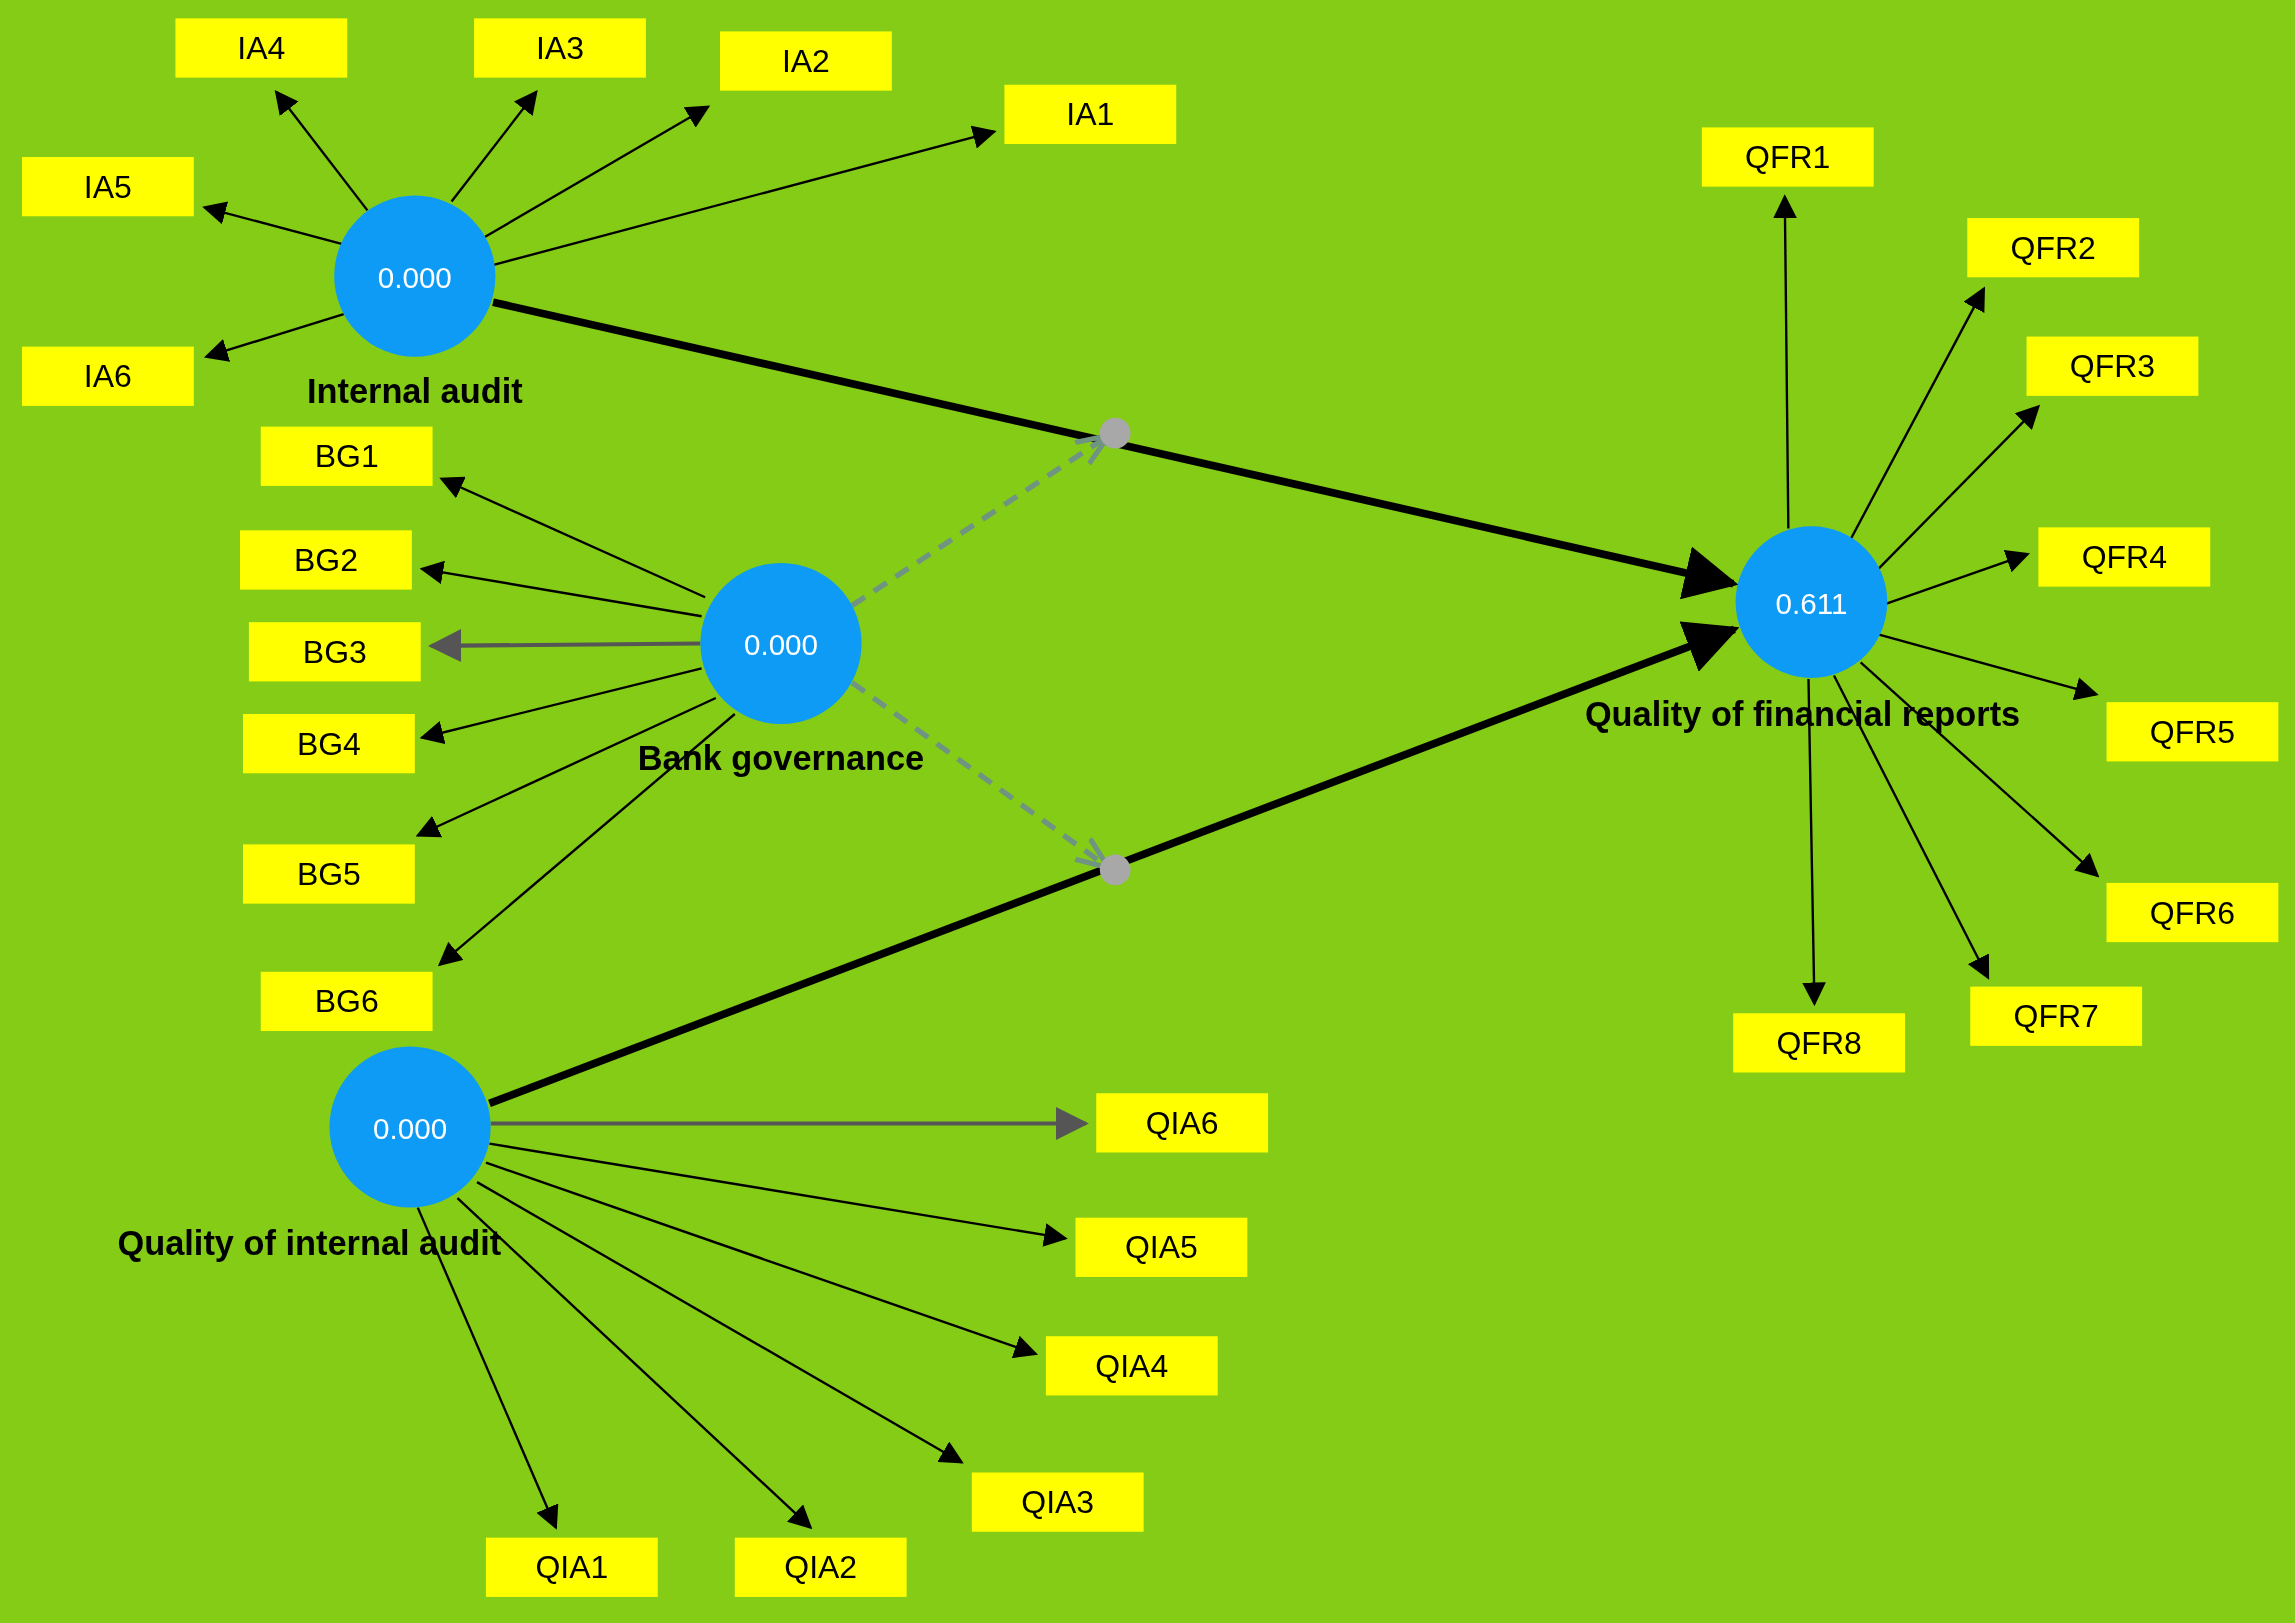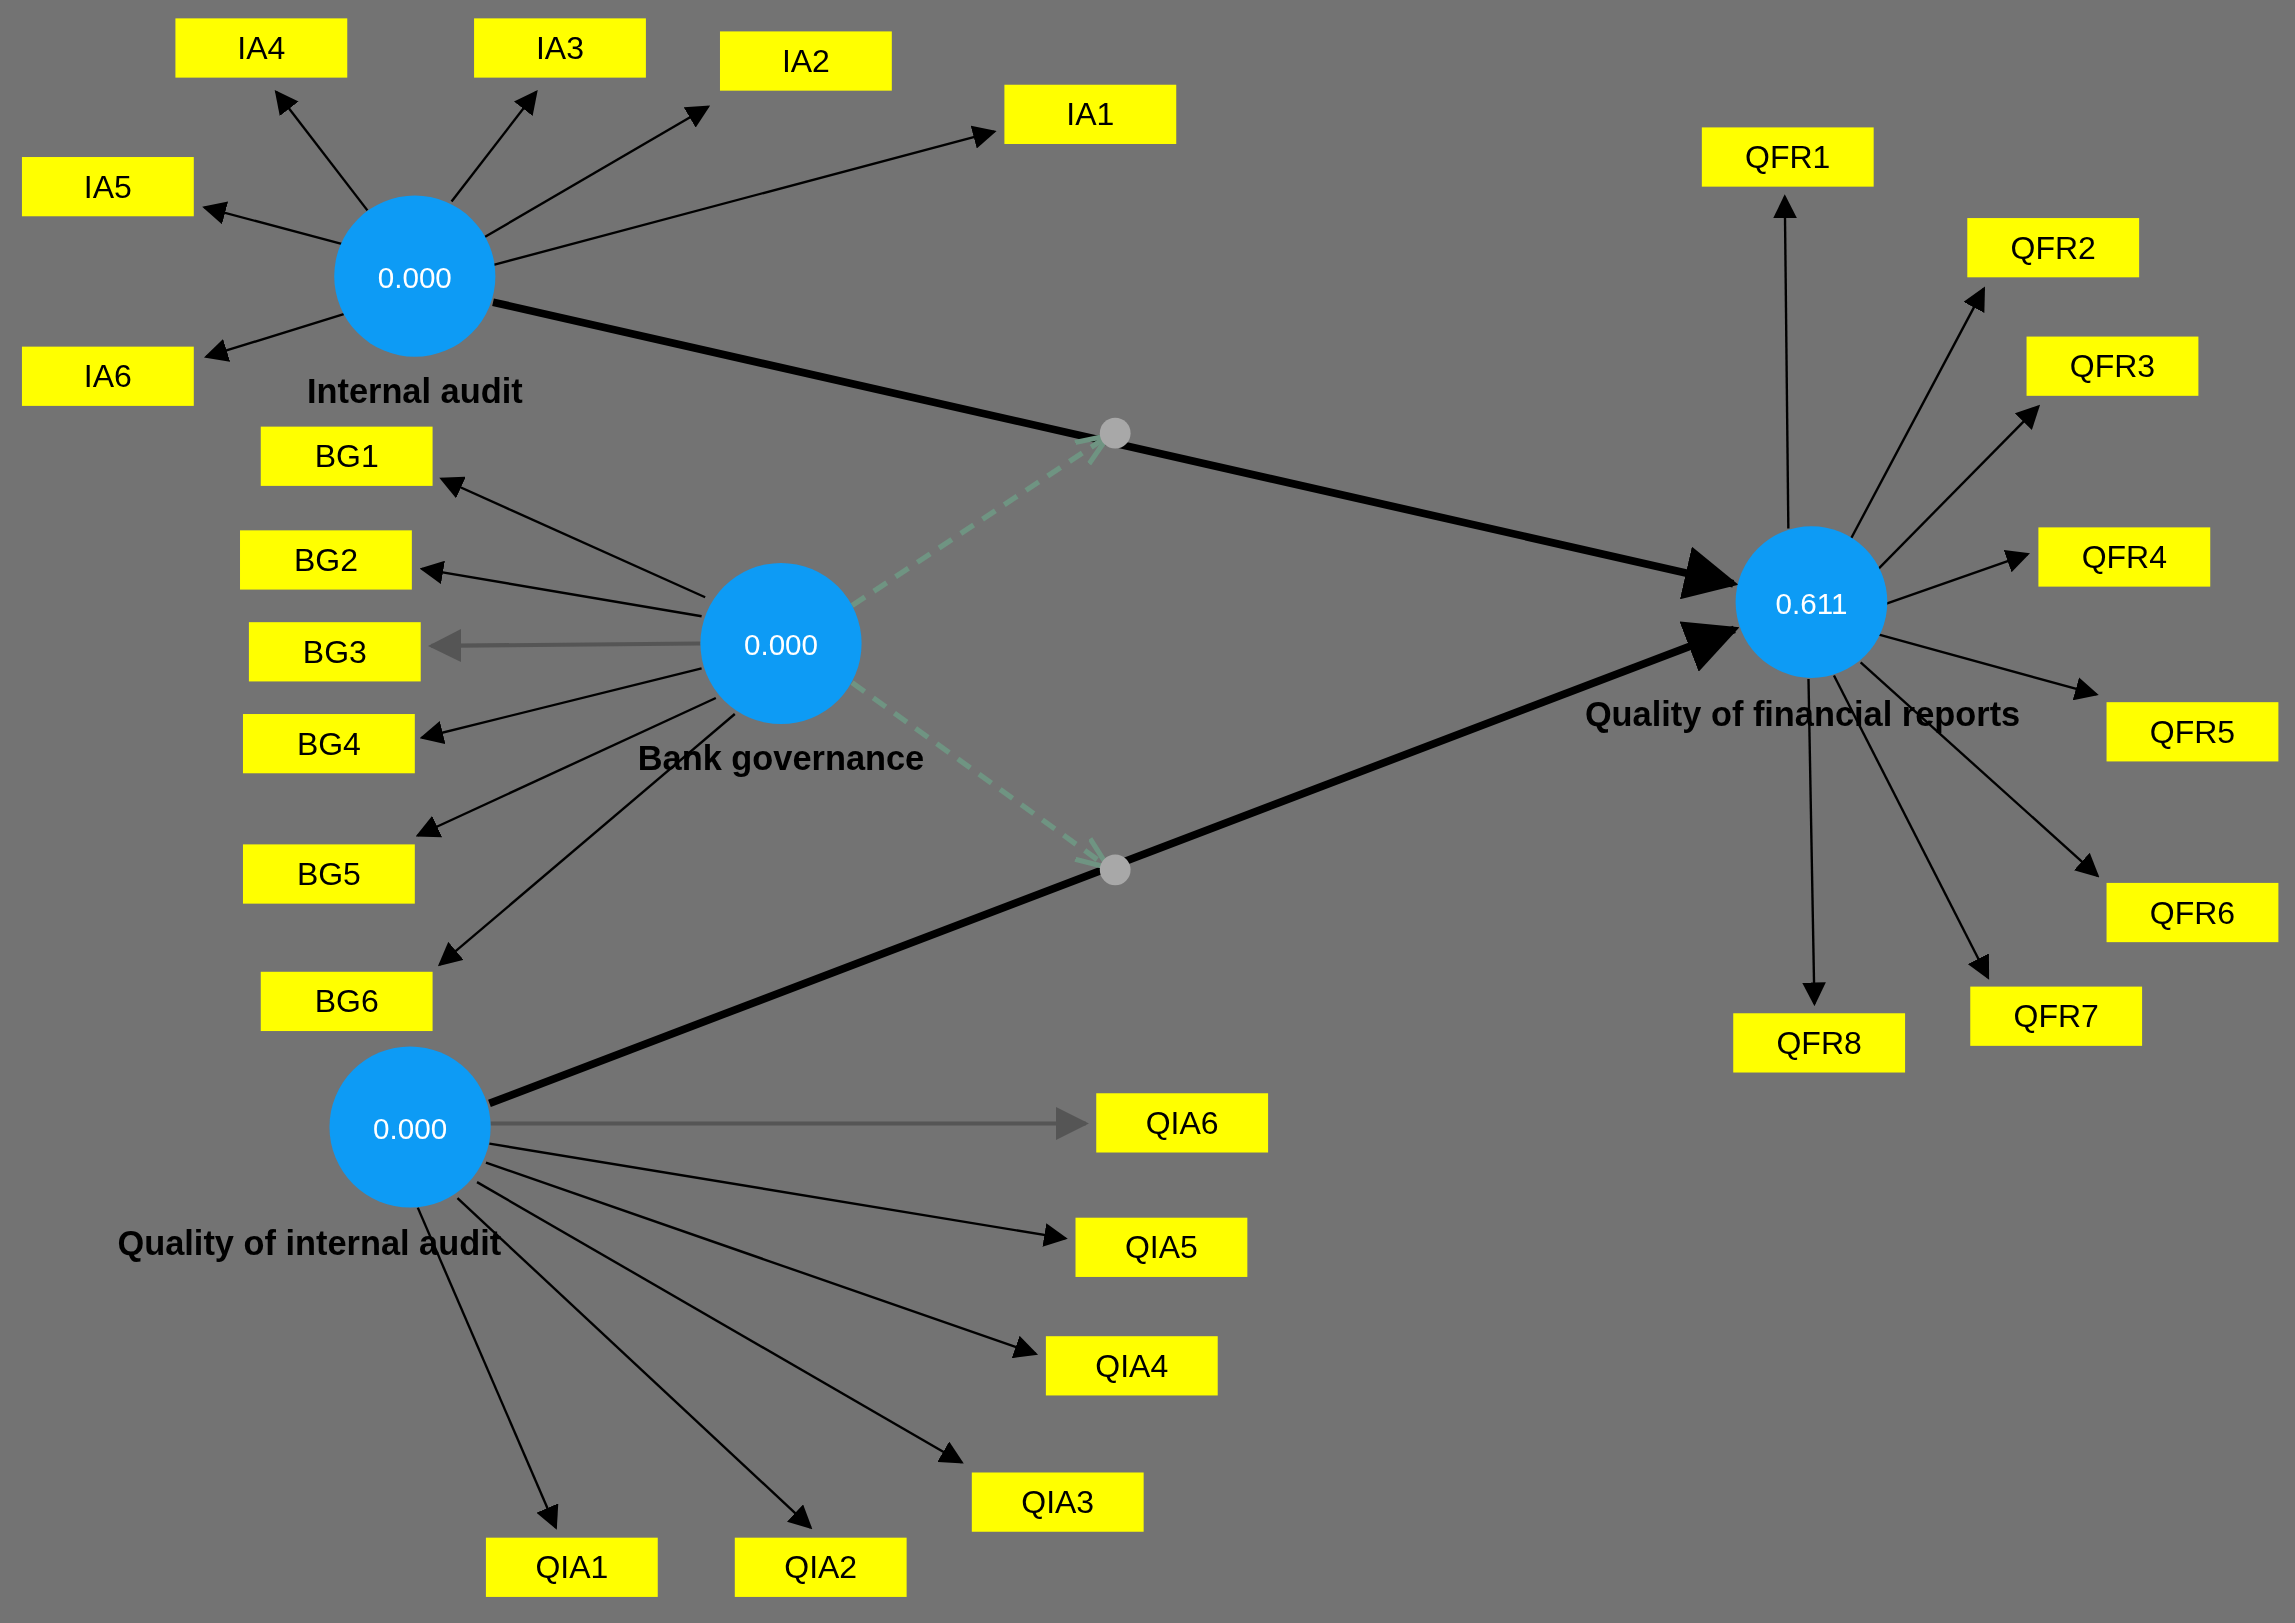--- a/index.html
+++ b/index.html
@@ -8,21 +8,21 @@
     padding: 0;
     background: #ffffff;
   }
   body {
     font-family: "Liberation Sans", sans-serif;
   }
   #diagram-root {
     position: relative;
     width: 2295px;
     height: 1623px;
-    background: #737373;
+    background: #84cc16;
     overflow: hidden;
   }
   svg#sem-canvas {
     position: absolute;
     top: 0;
     left: 0;
     width: 2295px;
     height: 1623px;
     display: block;
   }

